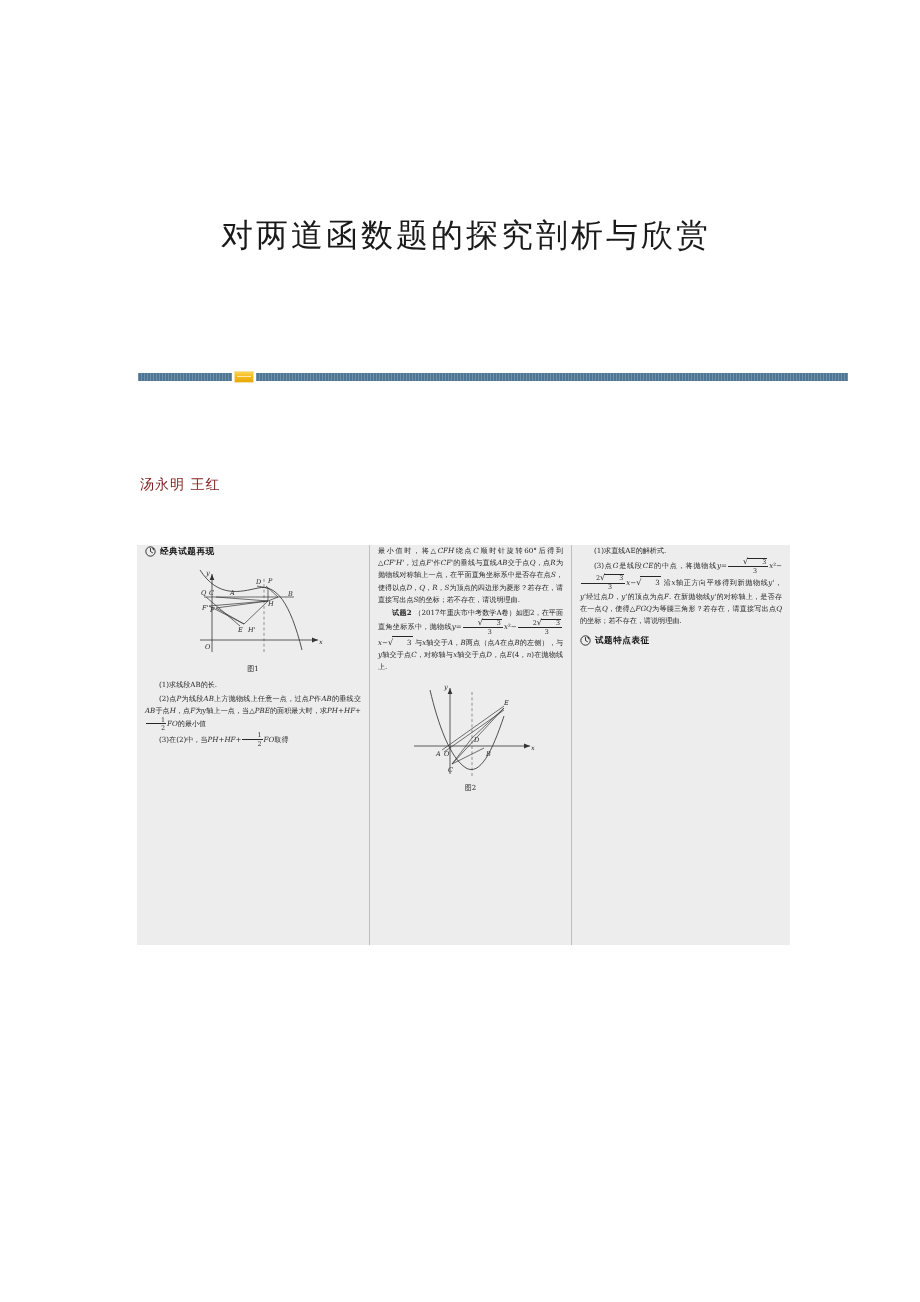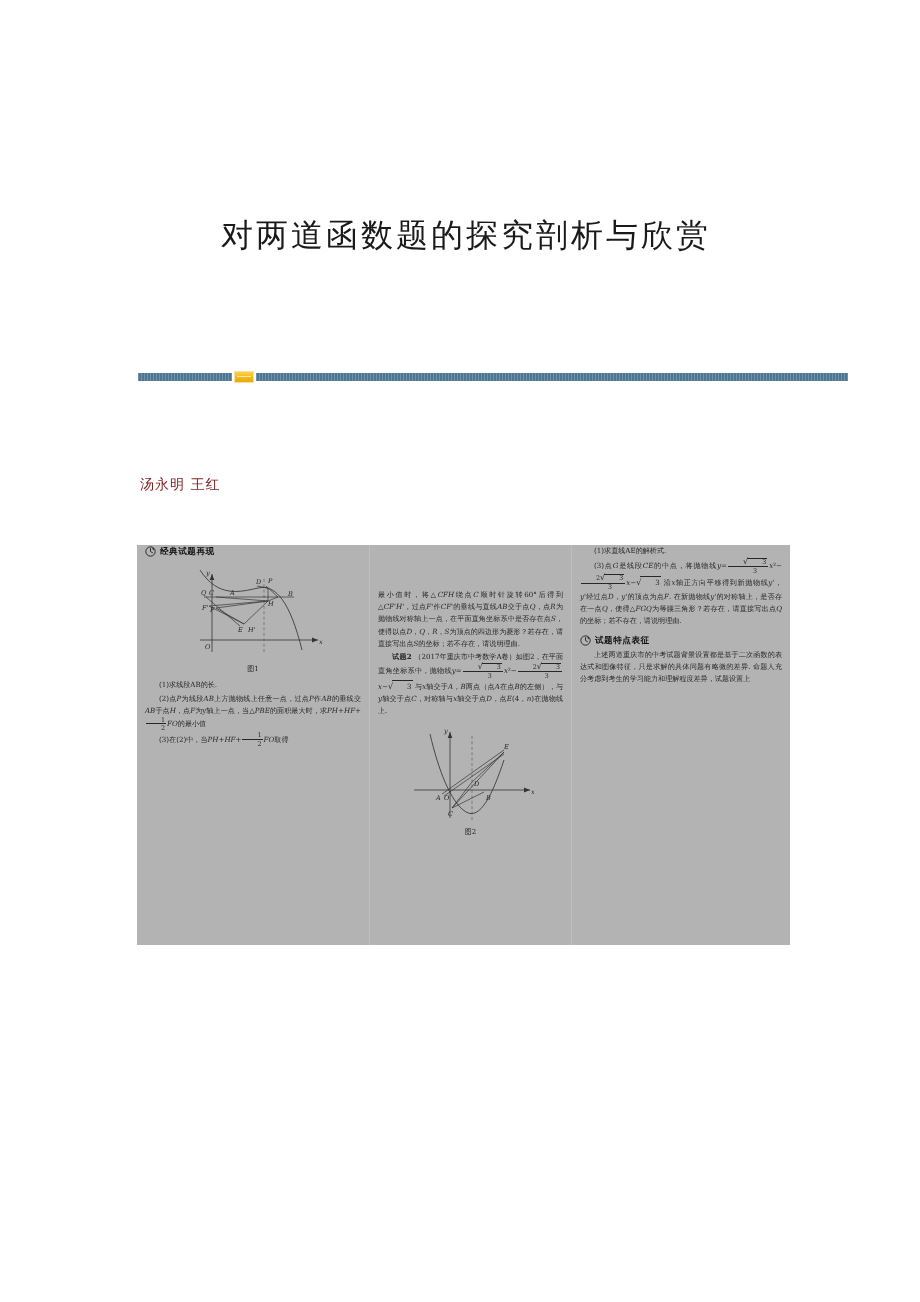--- a/index.html
+++ b/index.html
@@ -85,21 +85,21 @@
   }
 
   
   .scan {
     position: absolute;
     left: 137px;
     top: 545px;
     width: 653px;
     height: 400px;
     display: flex;
-    background: #84cc16;
+    background: #e5e5e5;
     filter: grayscale(1) contrast(1.08);
   }
   .scan-col {
     position: relative;
     padding: 0 8px;
     box-sizing: border-box;
     font-size: 7.1px;
     line-height: 12.2px;
     color: #2e2e2e;
     text-align: justify;
@@ -123,21 +123,21 @@
   .sec-icon {
     width: 11px;
     height: 11px;
     flex: 0 0 11px;
     display: block;
   }
   .para {
     margin: 0 0 1px 0;
     text-indent: 14px;
   }
-  .para.noindent { text-indent: 0; margin-top: 44px; }
+  .para.noindent { text-indent: 0; }
   .prob-label {
     font-weight: bold;
     letter-spacing: 0.3px;
   }
   .it { font-style: italic; }
 
   
   .frac {
     display: inline-block;
     vertical-align: middle;
@@ -319,15 +319,14 @@
 
     <div class="sec-head" style="margin-top:6px;align-items:flex-end;">
       <svg class="sec-icon" viewBox="0 0 20 20">
         <circle cx="10" cy="10" r="8.5" fill="none" stroke="#222" stroke-width="1.6"></circle>
         <path d="M10 4.6 L10 10 L13.6 12.2" fill="none" stroke="#222" stroke-width="1.6" stroke-linecap="round"></path>
         <path d="M13 3.2 L16.6 4.6 L15.2 8.0" fill="#222"></path>
       </svg>
       <span>试题特点表征</span>
     </div>
 
-    <p class="para">上述两道重庆市的中考试题背景设置都是基于二次函数的表达式和图像特征，只是求解的具体问题有略微的差异. 命题人充分考虑到考生的学习能力和理解程度差异，试题设置上</p>
   </div>
 </div>
 
 </body></html>

